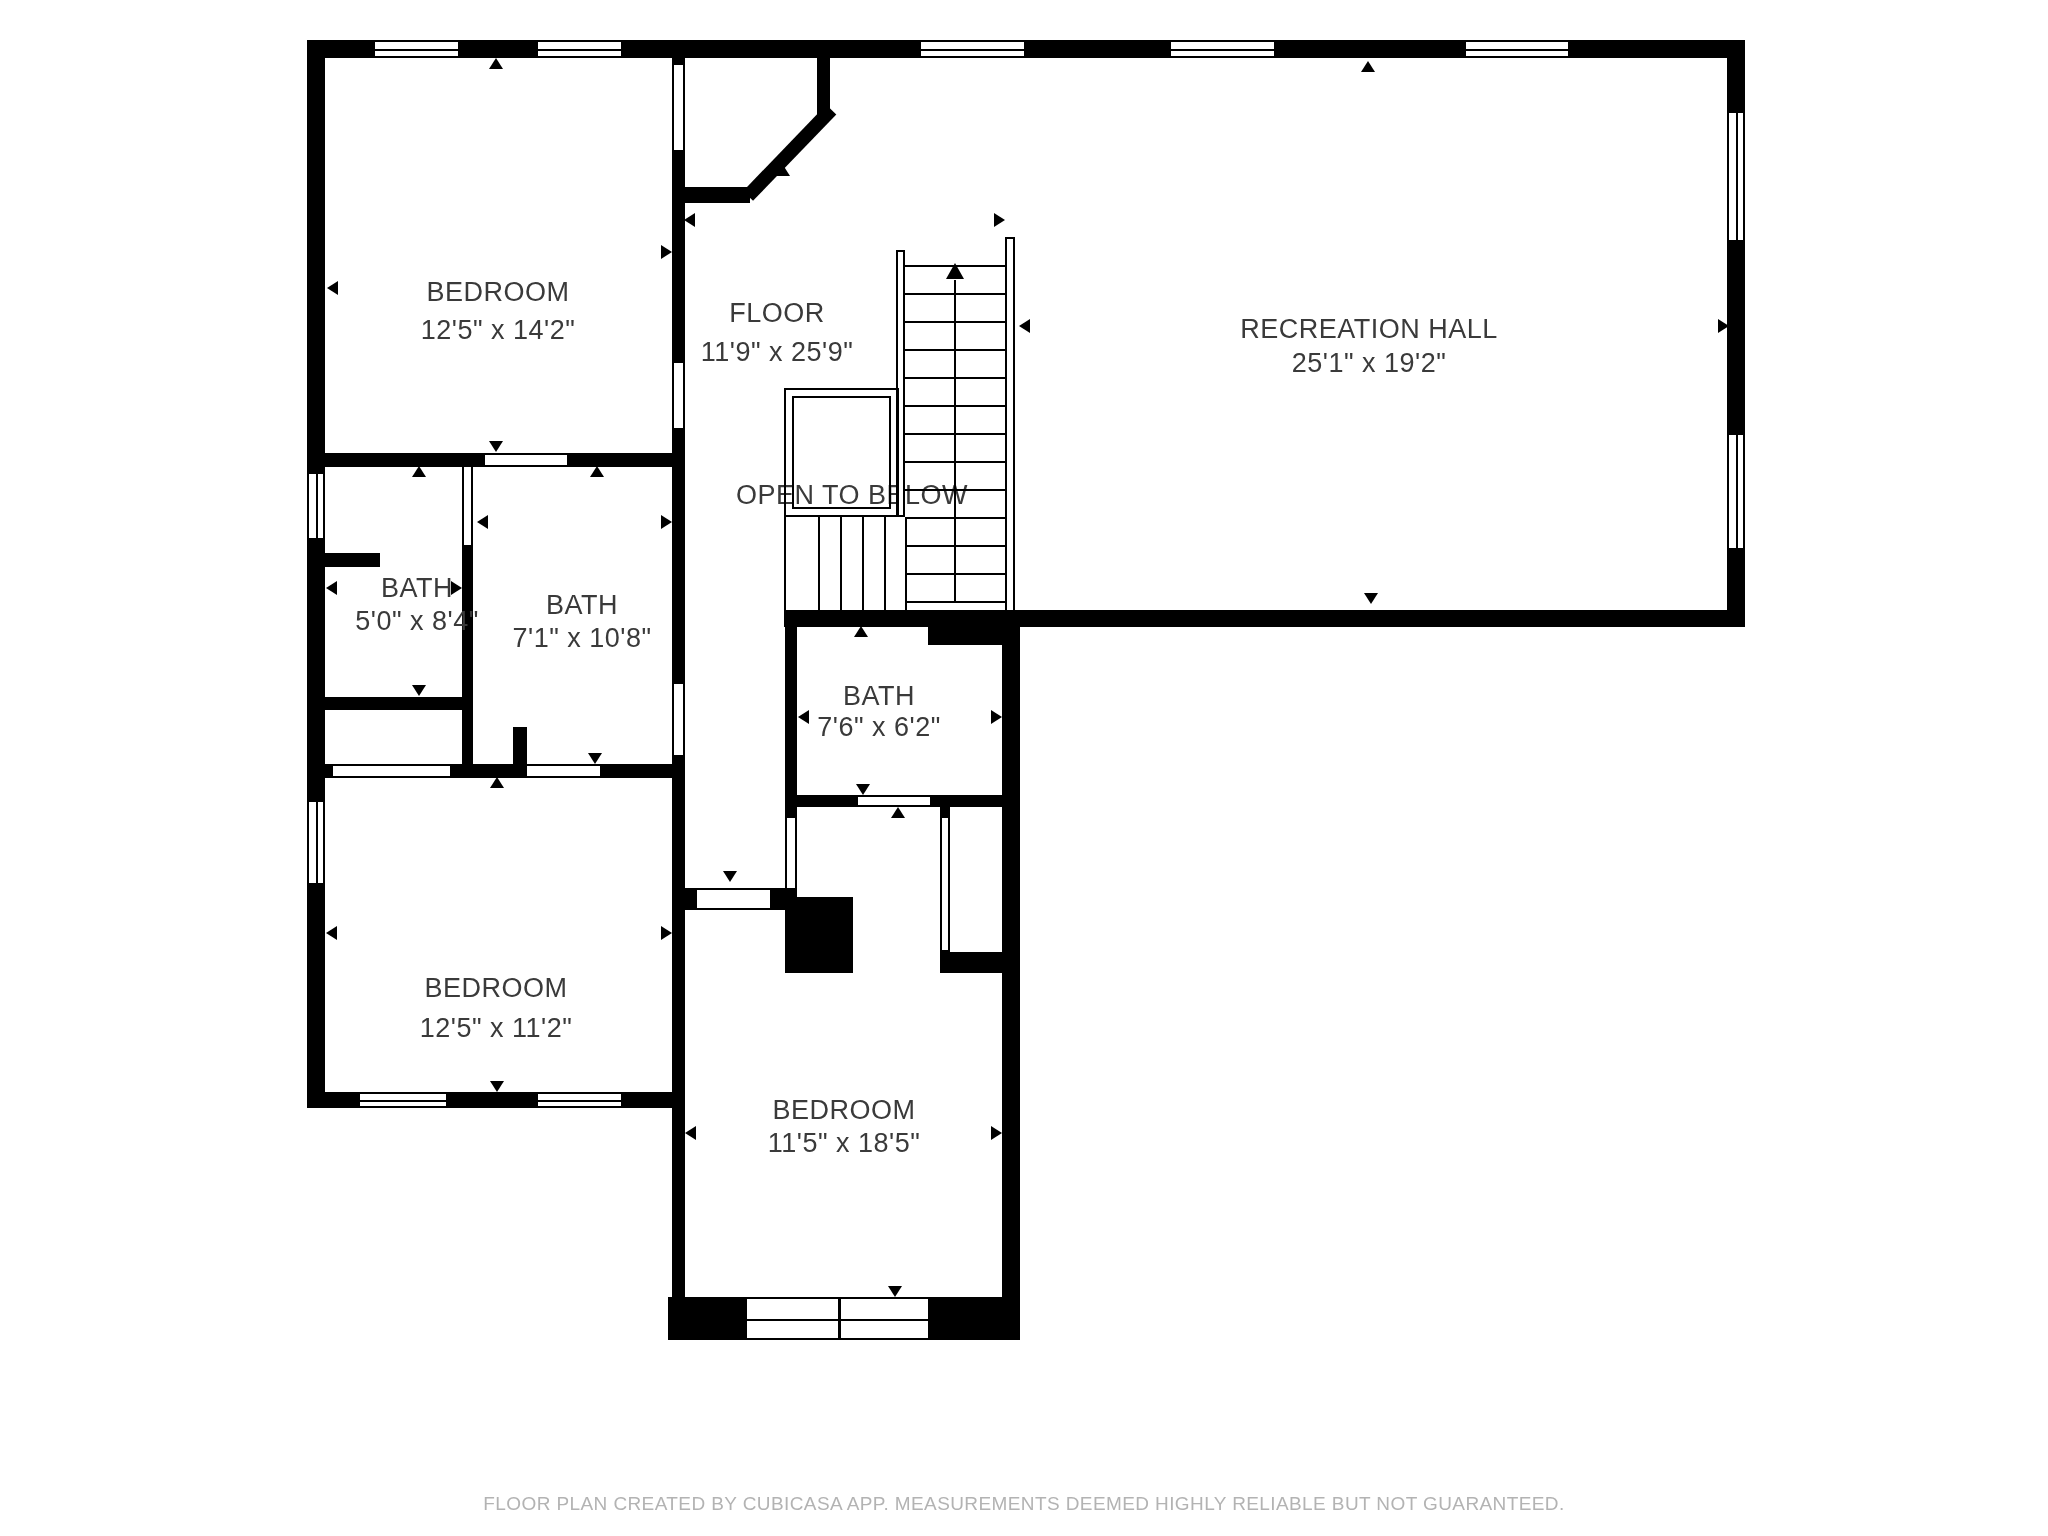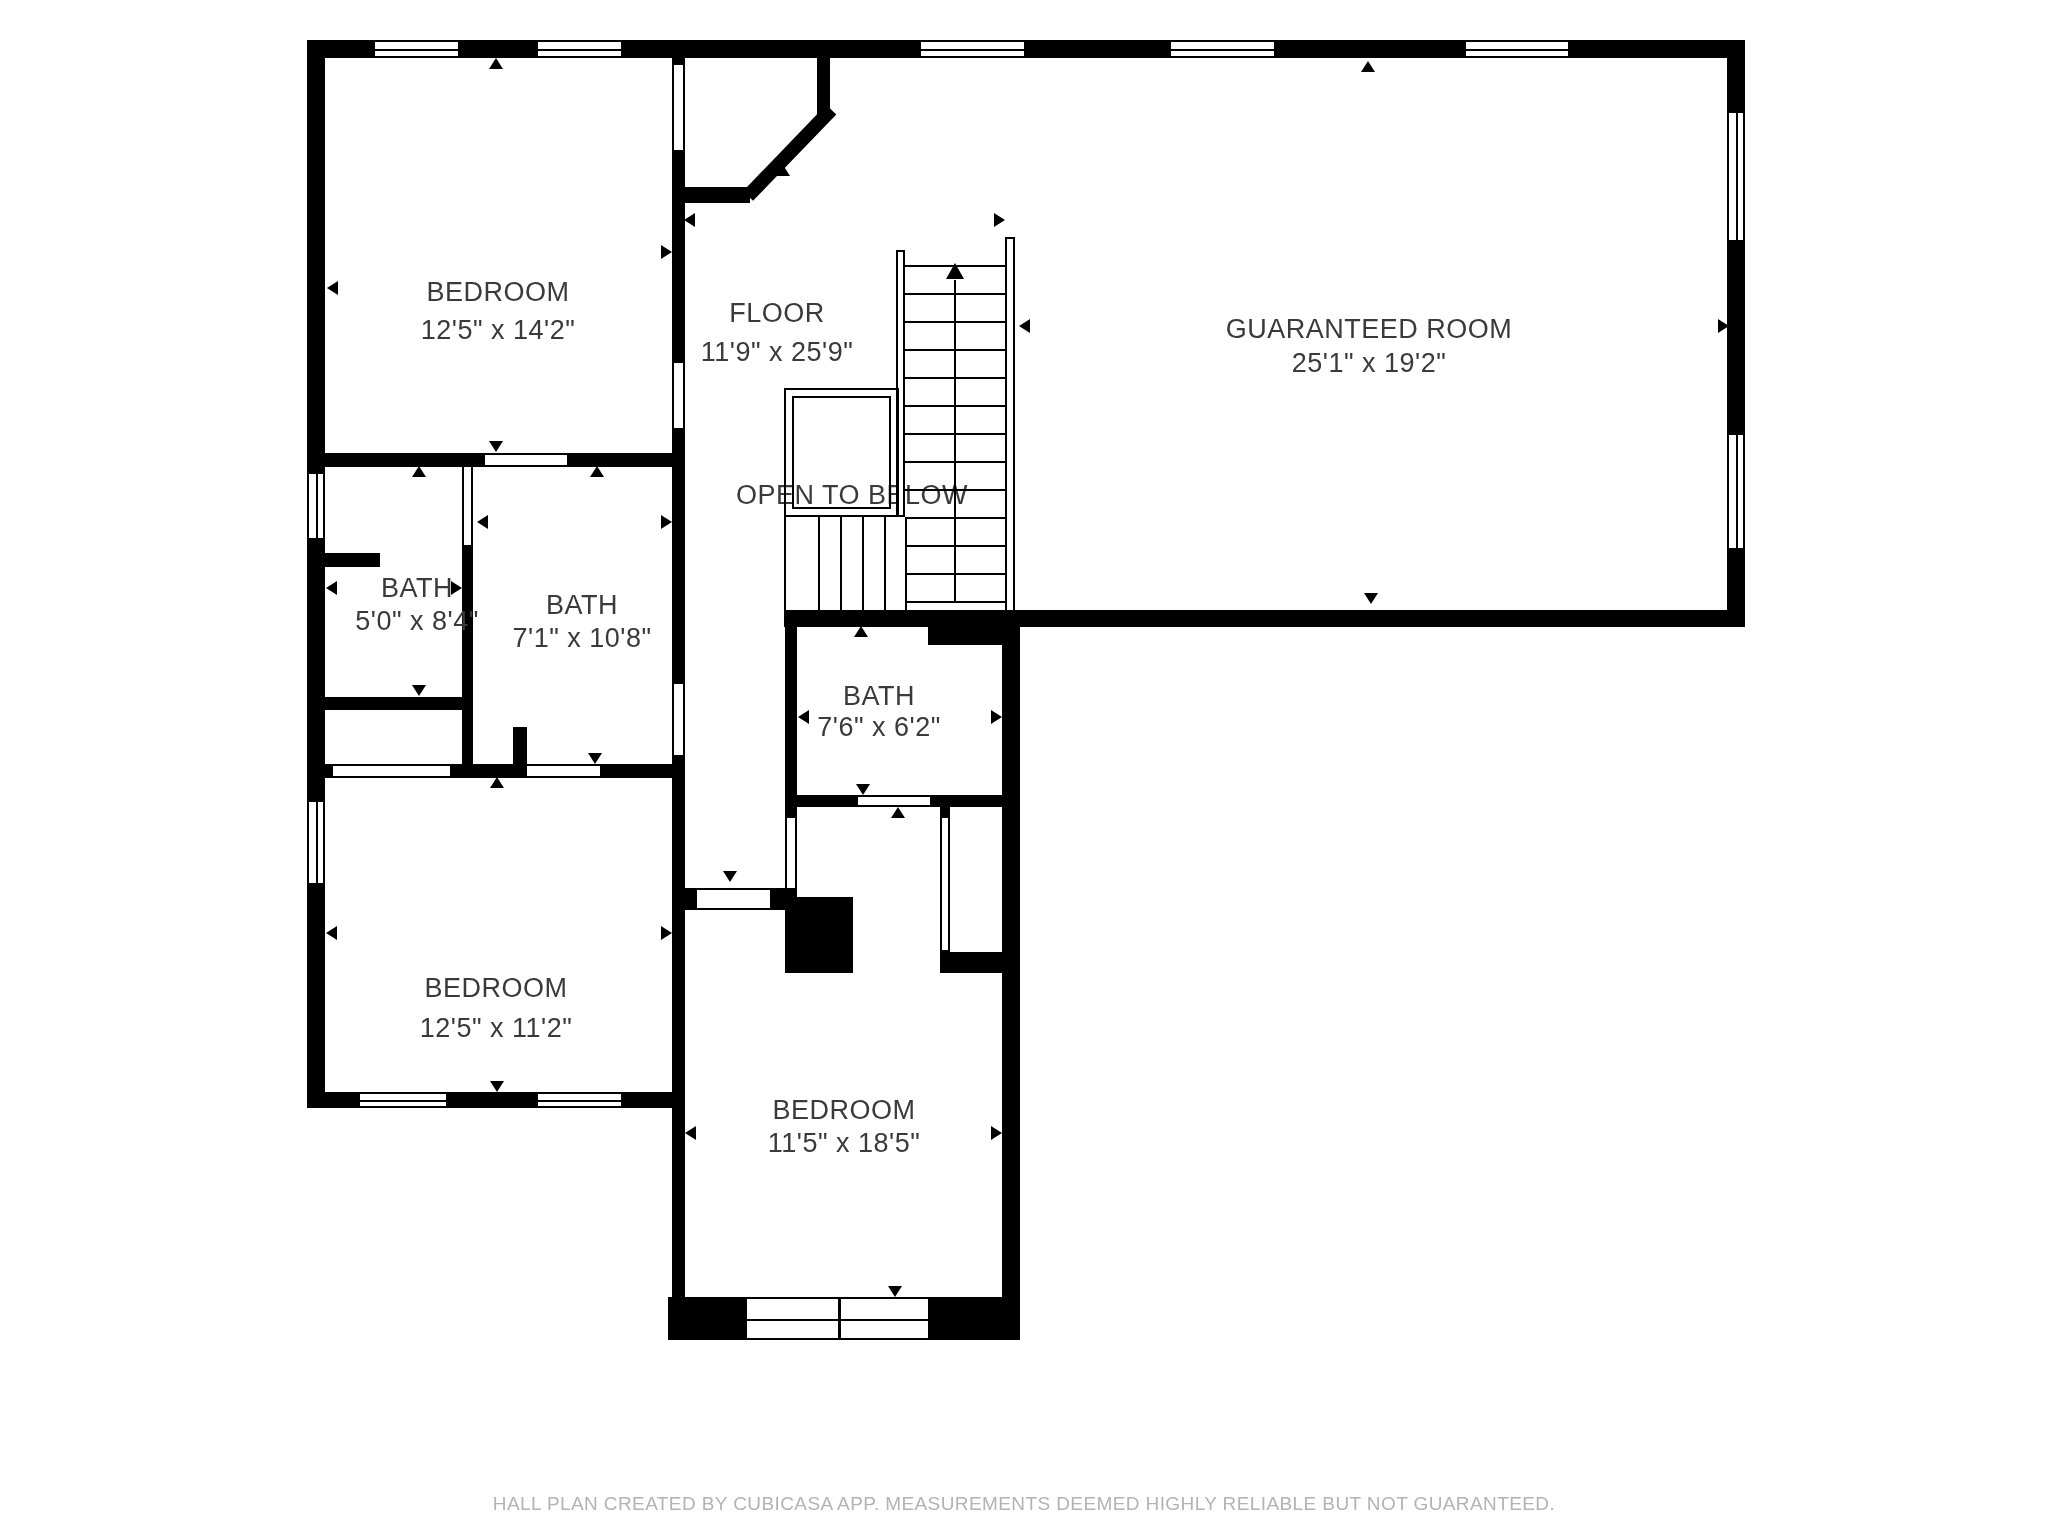--- a/index.html
+++ b/index.html
@@ -22,21 +22,21 @@
   .railing-box{position:absolute;border:2px solid #000;box-sizing:border-box;background:transparent;}
   .stair-arrow{position:absolute;width:0;height:0;border-left:9px solid transparent;border-right:9px solid transparent;border-bottom:16px solid #000;}
   .room-label,.room-dims,.zone-label{position:absolute;transform:translate(-50%,-50%);font-size:27px;color:#3a3a3a;white-space:nowrap;letter-spacing:0.5px;}
   .footer-text{position:absolute;transform:translate(-50%,-50%);font-size:19px;color:#b3b3b3;white-space:nowrap;letter-spacing:0.4px;}
 </style>
 </head>
 <body>
 
 <div id="plan">
   <div class="zone-label" style="left: 852px; top: 495px;">OPEN TO BELOW</div>
-  <div class="footer-text" style="left: 1024px; top: 1504px;">HALL PLAN CREATED BY CUBICASA APP. MEASUREMENTS DEEMED HIGHLY RELIABLE BUT NOT GUARANTEED.</div>
+  <div class="footer-text" style="left: 1024px; top: 1504px;">FLOOR PLAN CREATED BY CUBICASA APP. MEASUREMENTS DEEMED HIGHLY RELIABLE BUT NOT GUARANTEED.</div>
 <div class="wall" style="left: 307px; top: 40px; width: 1438px; height: 18px;"></div>
     <div class="wall" style="left: 307px; top: 40px; width: 18px; height: 1068px;"></div>
     <div class="wall" style="left: 672px; top: 58px; width: 13px; height: 1239px;"></div>
     <div class="wall" style="left: 817px; top: 58px; width: 13px; height: 59px;"></div>
     <div class="wall" style="left: 685px; top: 187px; width: 65px; height: 16px;"></div>
     <div class="wall" style="left: 307px; top: 453px; width: 378px; height: 14px;"></div>
     <div class="wall" style="left: 462px; top: 545px; width: 11px; height: 233px;"></div>
     <div class="wall" style="left: 318px; top: 553px; width: 62px; height: 14px;"></div>
     <div class="wall" style="left: 307px; top: 697px; width: 156px; height: 13px;"></div>
     <div class="wall" style="left: 307px; top: 764px; width: 378px; height: 14px;"></div>
@@ -156,21 +156,21 @@
     <div class="marker marker-left" style="left: 325.5px; top: 926px;"></div>
     <div class="marker marker-right" style="left: 660.5px; top: 926px;"></div>
     <div class="marker marker-up" style="left: 891px; top: 806.5px;"></div>
     <div class="marker marker-down" style="left: 888px; top: 1285.5px;"></div>
     <div class="marker marker-left" style="left: 684.5px; top: 1126px;"></div>
     <div class="marker marker-right" style="left: 990.5px; top: 1126px;"></div>
     <div class="room-label" style="left: 498px; top: 292px;">BEDROOM</div>
     <div class="room-dims" style="left: 498px; top: 330px;">12'5" x 14'2"</div>
     <div class="room-label" style="left: 777px; top: 313px;">FLOOR</div>
     <div class="room-dims" style="left: 777px; top: 352px;">11'9" x 25'9"</div>
-    <div class="room-label" style="left: 1369px; top: 329px;">GUARANTEED ROOM</div>
+    <div class="room-label" style="left: 1369px; top: 329px;">RECREATION HALL</div>
     <div class="room-dims" style="left: 1369px; top: 363px;">25'1" x 19'2"</div>
     <div class="room-label" style="left: 417px; top: 588px;">BATH</div>
     <div class="room-dims" style="left: 417px; top: 621px;">5'0" x 8'4"</div>
     <div class="room-label" style="left: 582px; top: 605px;">BATH</div>
     <div class="room-dims" style="left: 582px; top: 638px;">7'1" x 10'8"</div>
     <div class="room-label" style="left: 879px; top: 696px;">BATH</div>
     <div class="room-dims" style="left: 879px; top: 727px;">7'6" x 6'2"</div>
     <div class="room-label" style="left: 496px; top: 988px;">BEDROOM</div>
     <div class="room-dims" style="left: 496px; top: 1028px;">12'5" x 11'2"</div>
     <div class="room-label" style="left: 844px; top: 1110px;">BEDROOM</div>

